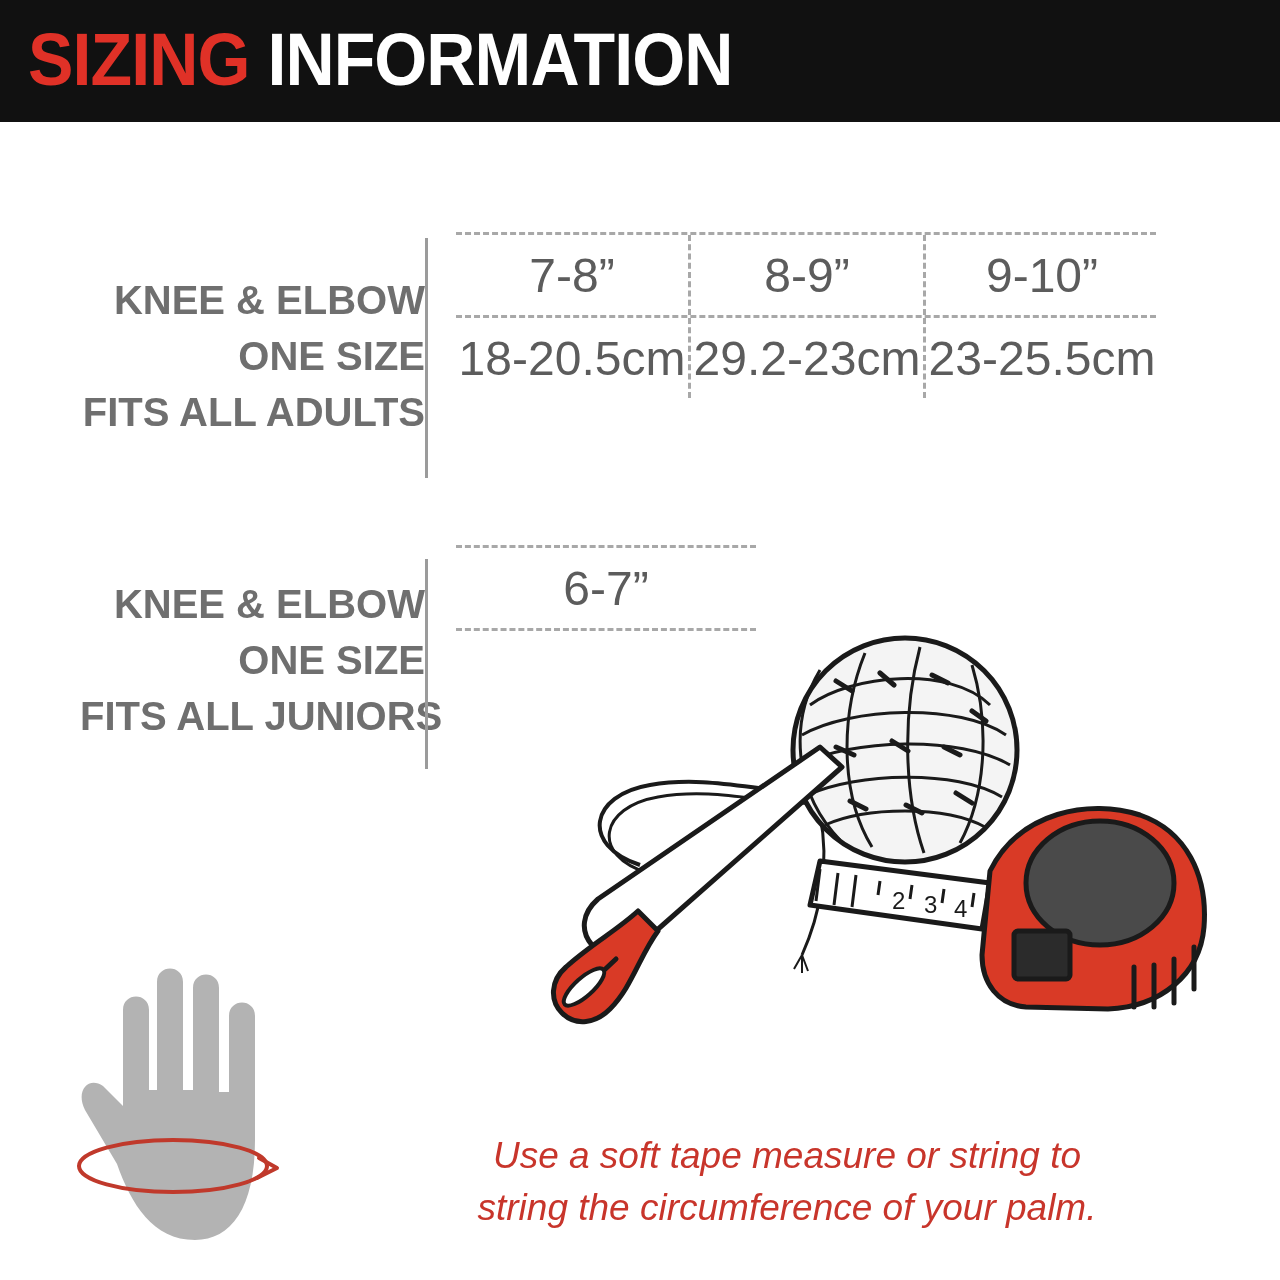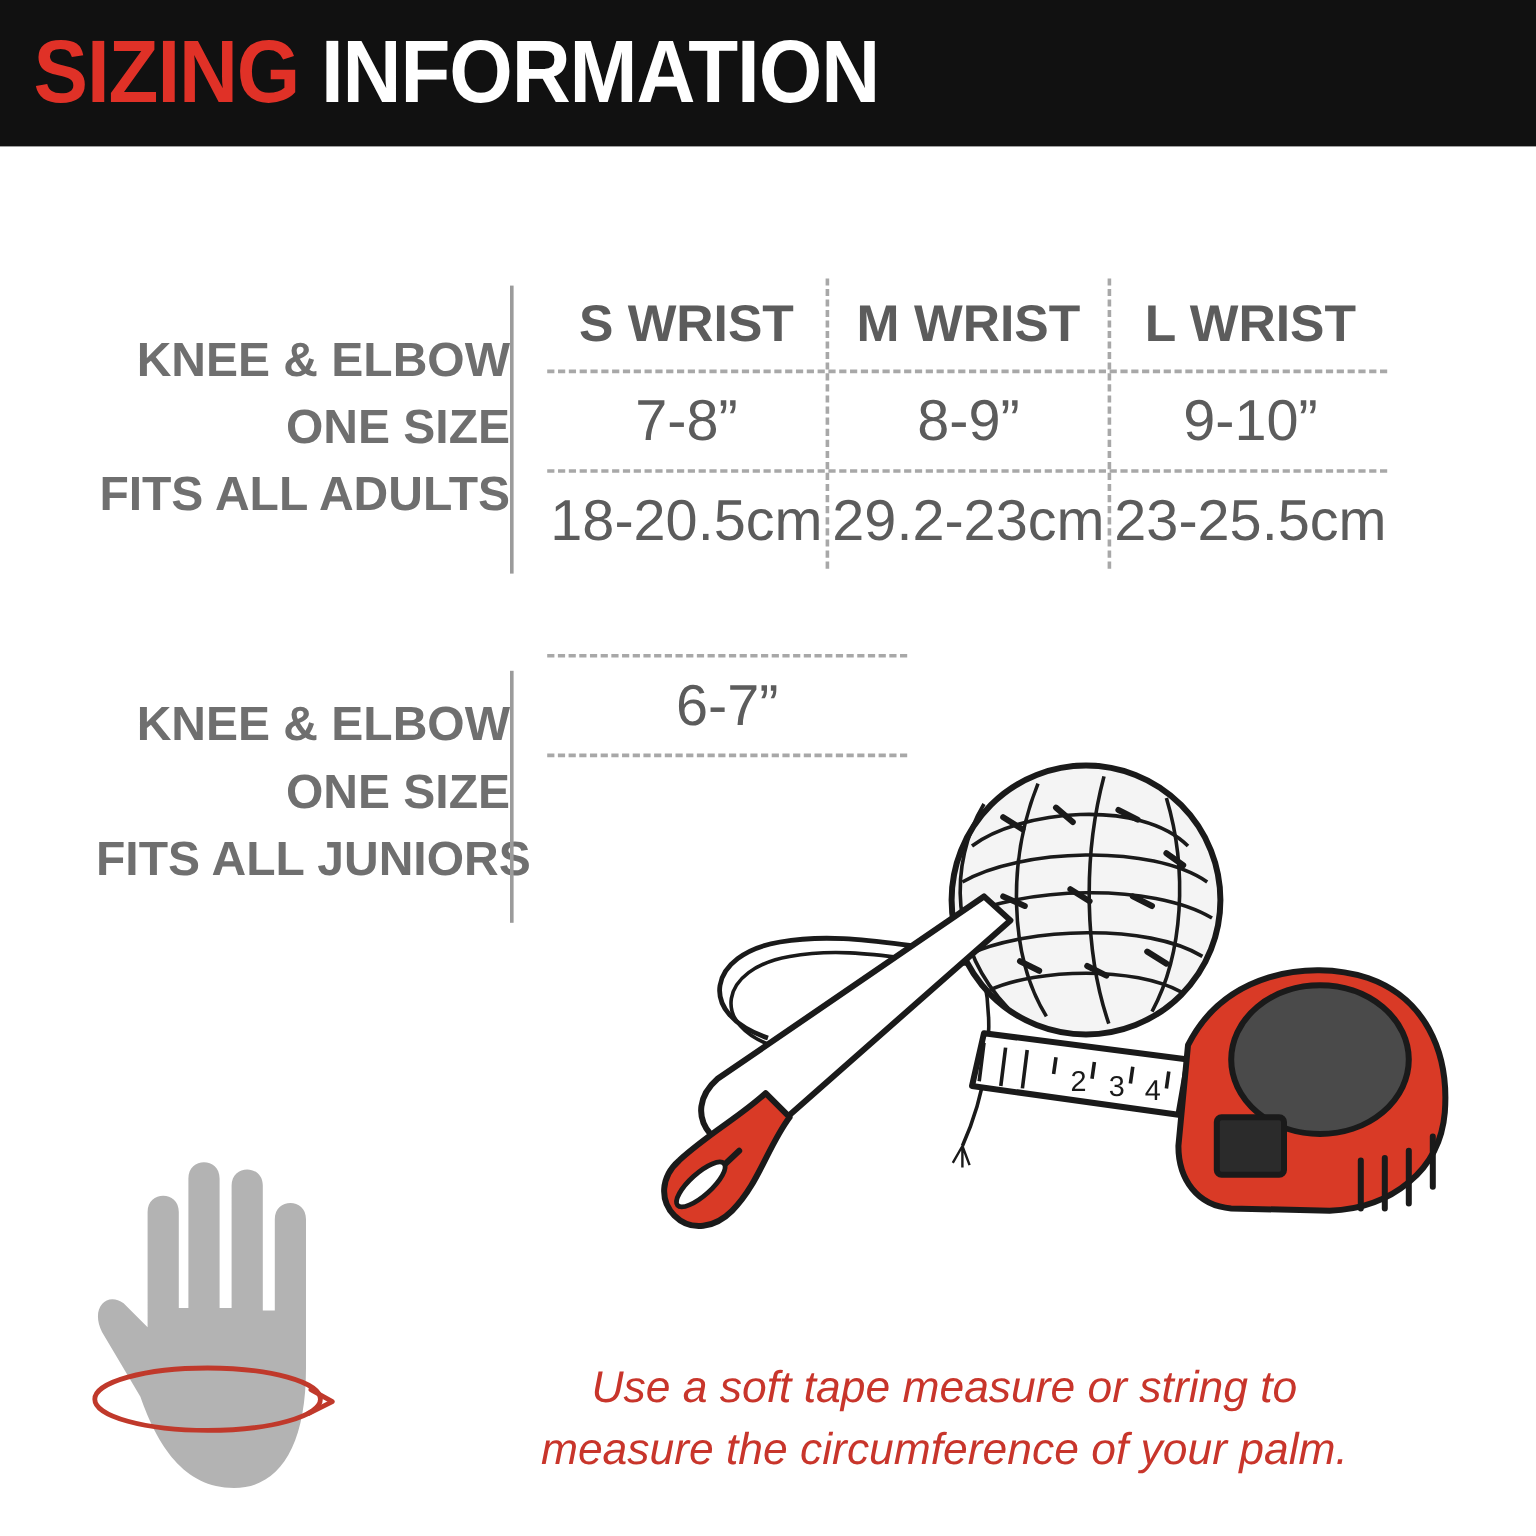--- a/index.html
+++ b/index.html
@@ -162,27 +162,20 @@
 
 <div class="table-block adults">
   <div class="table-row-flex">
     <div class="label-col">
       <div>KNEE &amp; ELBOW</div>
       <div>ONE SIZE</div>
       <div>FITS ALL ADULTS</div>
     </div>
     <div class="vline"></div>
     <div class="grid">
-      <div class="grid-row">
-        <div class="cell head">S WRIST</div>
-        <div class="vdash"></div>
-        <div class="cell head">M WRIST</div>
-        <div class="vdash"></div>
-        <div class="cell head">L WRIST</div>
-      </div>
       <div class="hsep"></div>
       <div class="grid-row">
         <div class="cell val">7-8”</div>
         <div class="vdash"></div>
         <div class="cell val">8-9”</div>
         <div class="vdash"></div>
         <div class="cell val">9-10”</div>
       </div>
       <div class="hsep"></div>
       <div class="grid-row">
@@ -276,14 +269,14 @@
     </g>
     <g>
       <ellipse cx="128" cy="226" rx="94" ry="26" fill="none" stroke="#c0392b" stroke-width="4"></ellipse>
       <path d="M214,218 L232,228 L212,238" fill="none" stroke="#c0392b" stroke-width="4" stroke-linecap="round" stroke-linejoin="round"></path>
     </g>
   </svg>
 </div>
 
 <div class="caption">
   <div>Use a soft tape measure or string to</div>
-  <div>measure the circumference of your palm.</div>
+  <div>string the circumference of your palm.</div>
 </div>
 
 </body></html>

